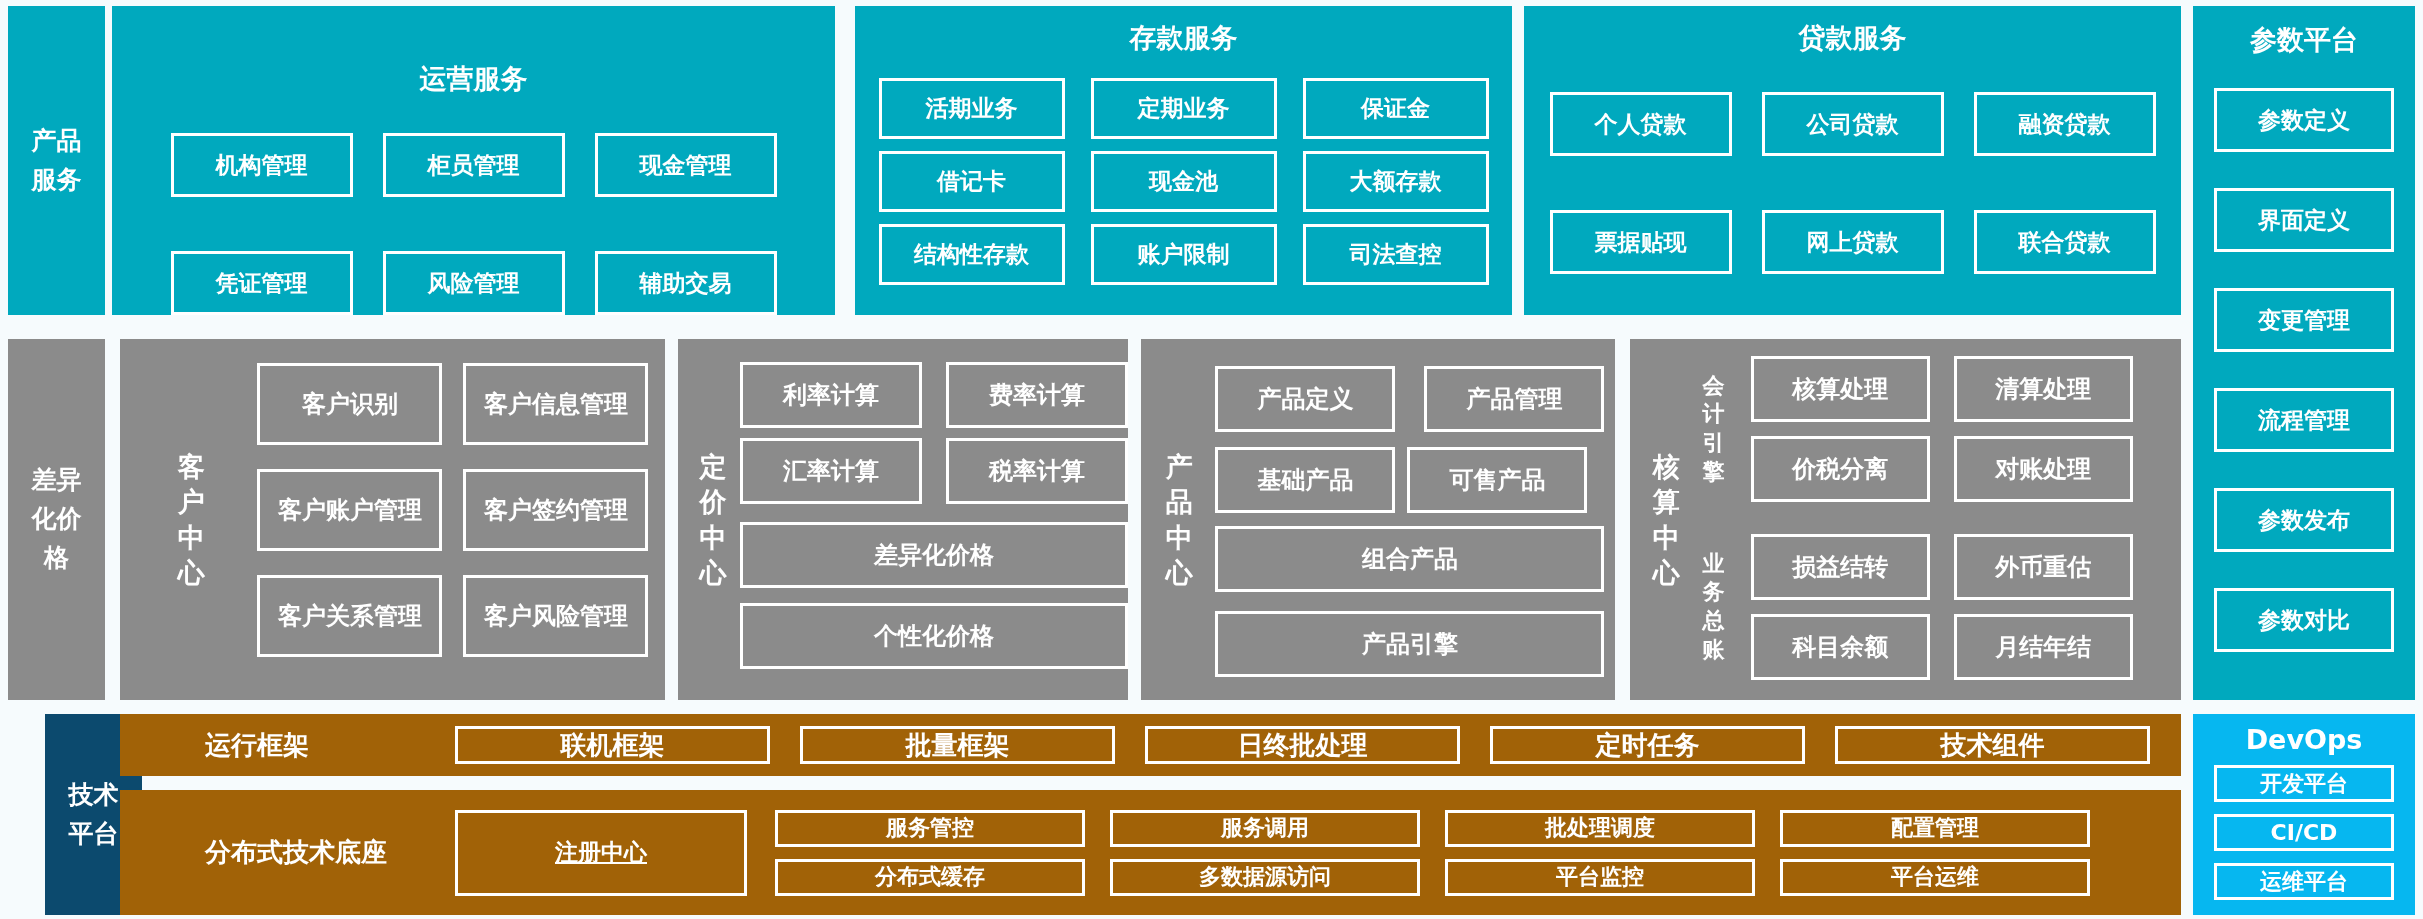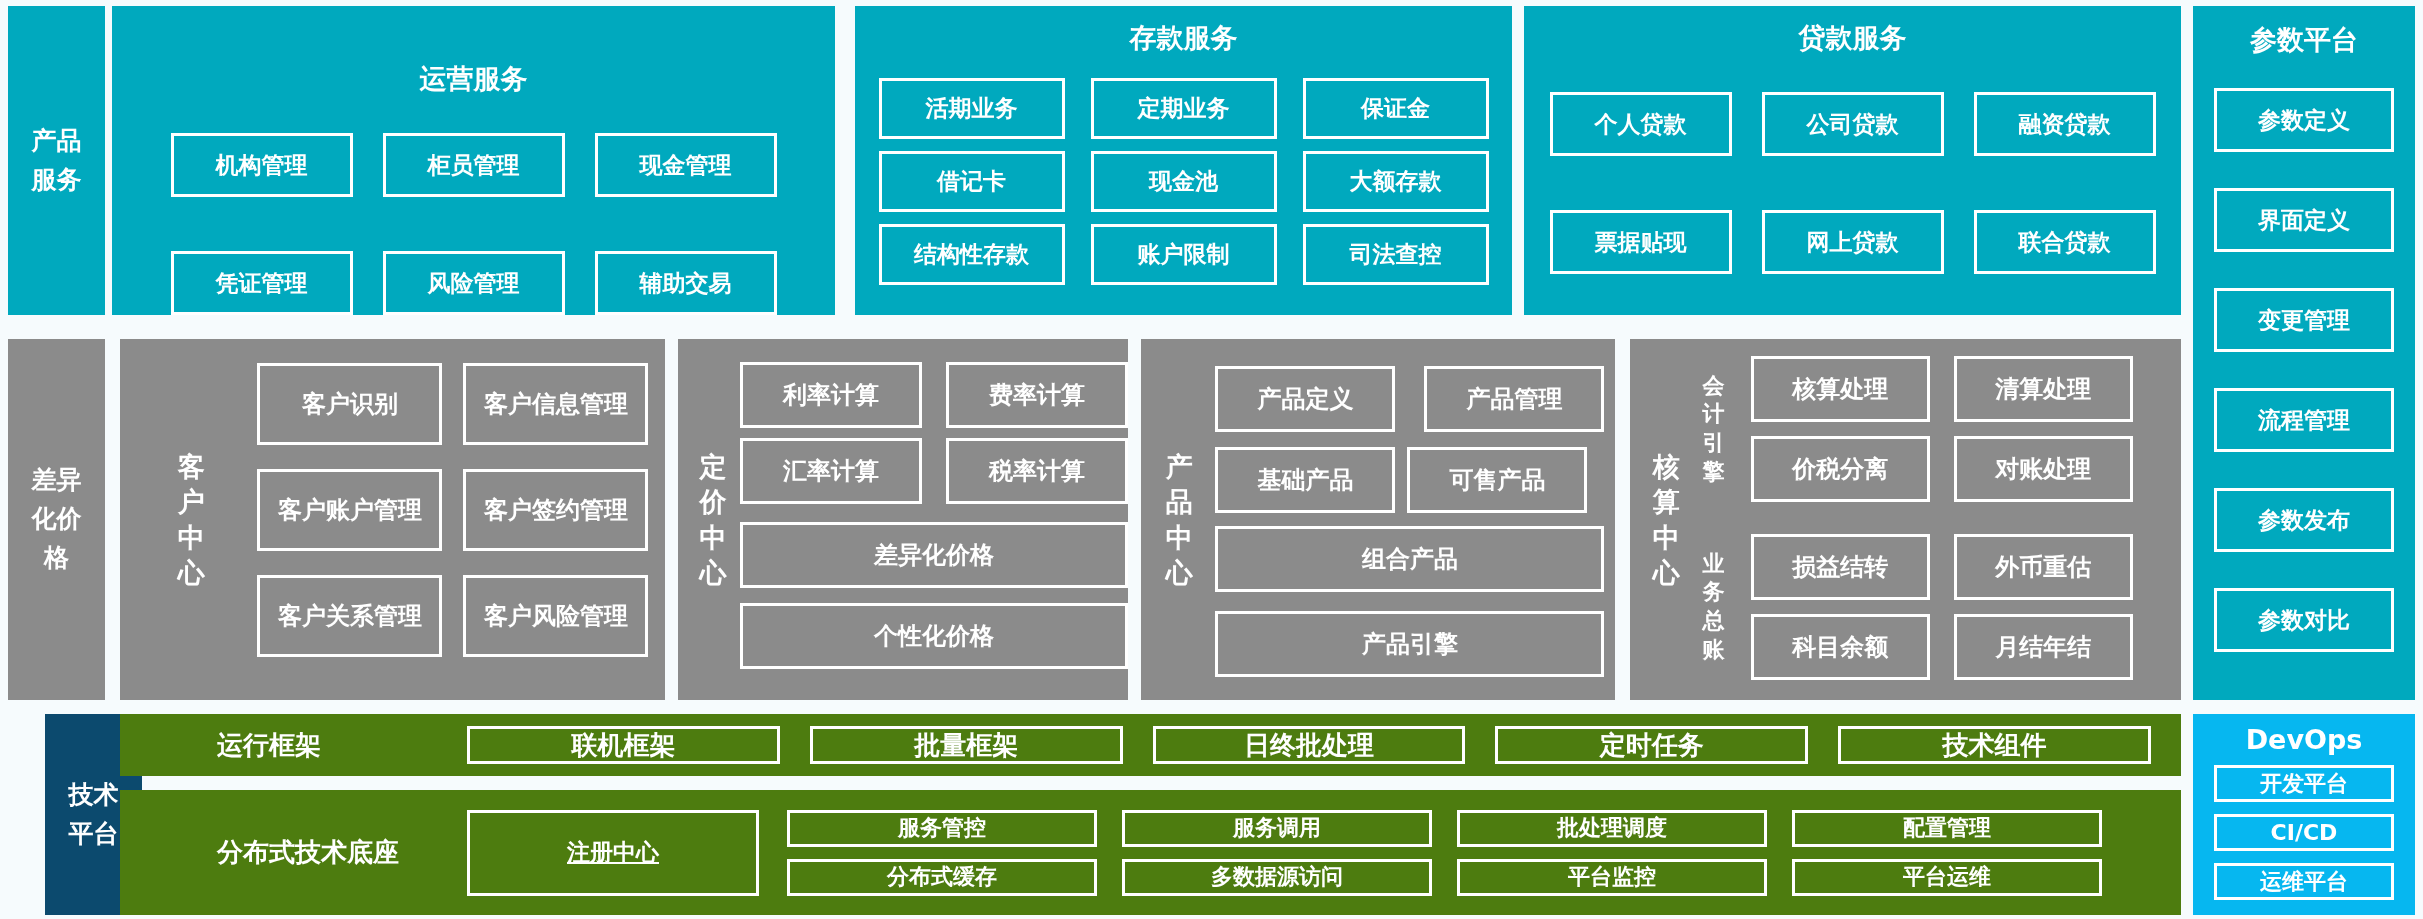--- a/index.html
+++ b/index.html
@@ -90,22 +90,22 @@
   .p-acct { left:1630px; width:551px; padding-left:20px; }
   .p-acct .groups { display:flex; flex-direction:column; margin-left:18px; margin-top:17px; }
   .p-acct .group { display:flex; }
   .p-acct .group .vsub { margin-right:24px; }
   .p-acct .ggrid { display:grid; grid-template-columns:repeat(2,179px);
                    column-gap:24px; row-gap:14px; }
   .p-acct .ggrid .box { height:66px; font-size:24px; }
   .p-acct .group.g2 { margin-top:32px; }
   
   .bar {
-    position:absolute; left:120px; width:2061px; background:#4d7c0f;
-    display:flex; align-items:center; box-sizing:border-box;padding-left:12px;
+    position:absolute; left:120px; width:2061px; background:#a16207;
+    display:flex; align-items:center; box-sizing:border-box;
   }
   .bar1 { top:714px; height:62px; }
   .bar2 { top:790px; height:125px; }
   .bar-label {
     padding-left:85px; flex:0 0 335px; box-sizing:border-box;
     font-size:26px; font-weight:bold; color:#ffffff; white-space:nowrap;
   }
   .bar1 .box { width:315px; height:38px; font-size:26px; margin-right:30px; }
   .bar2 .featured { width:292px; height:86px; font-size:23px; margin-right:28px;text-decoration:underline; }
   .bar2 .col { display:flex; flex-direction:column; row-gap:12px; margin-right:25px; }

